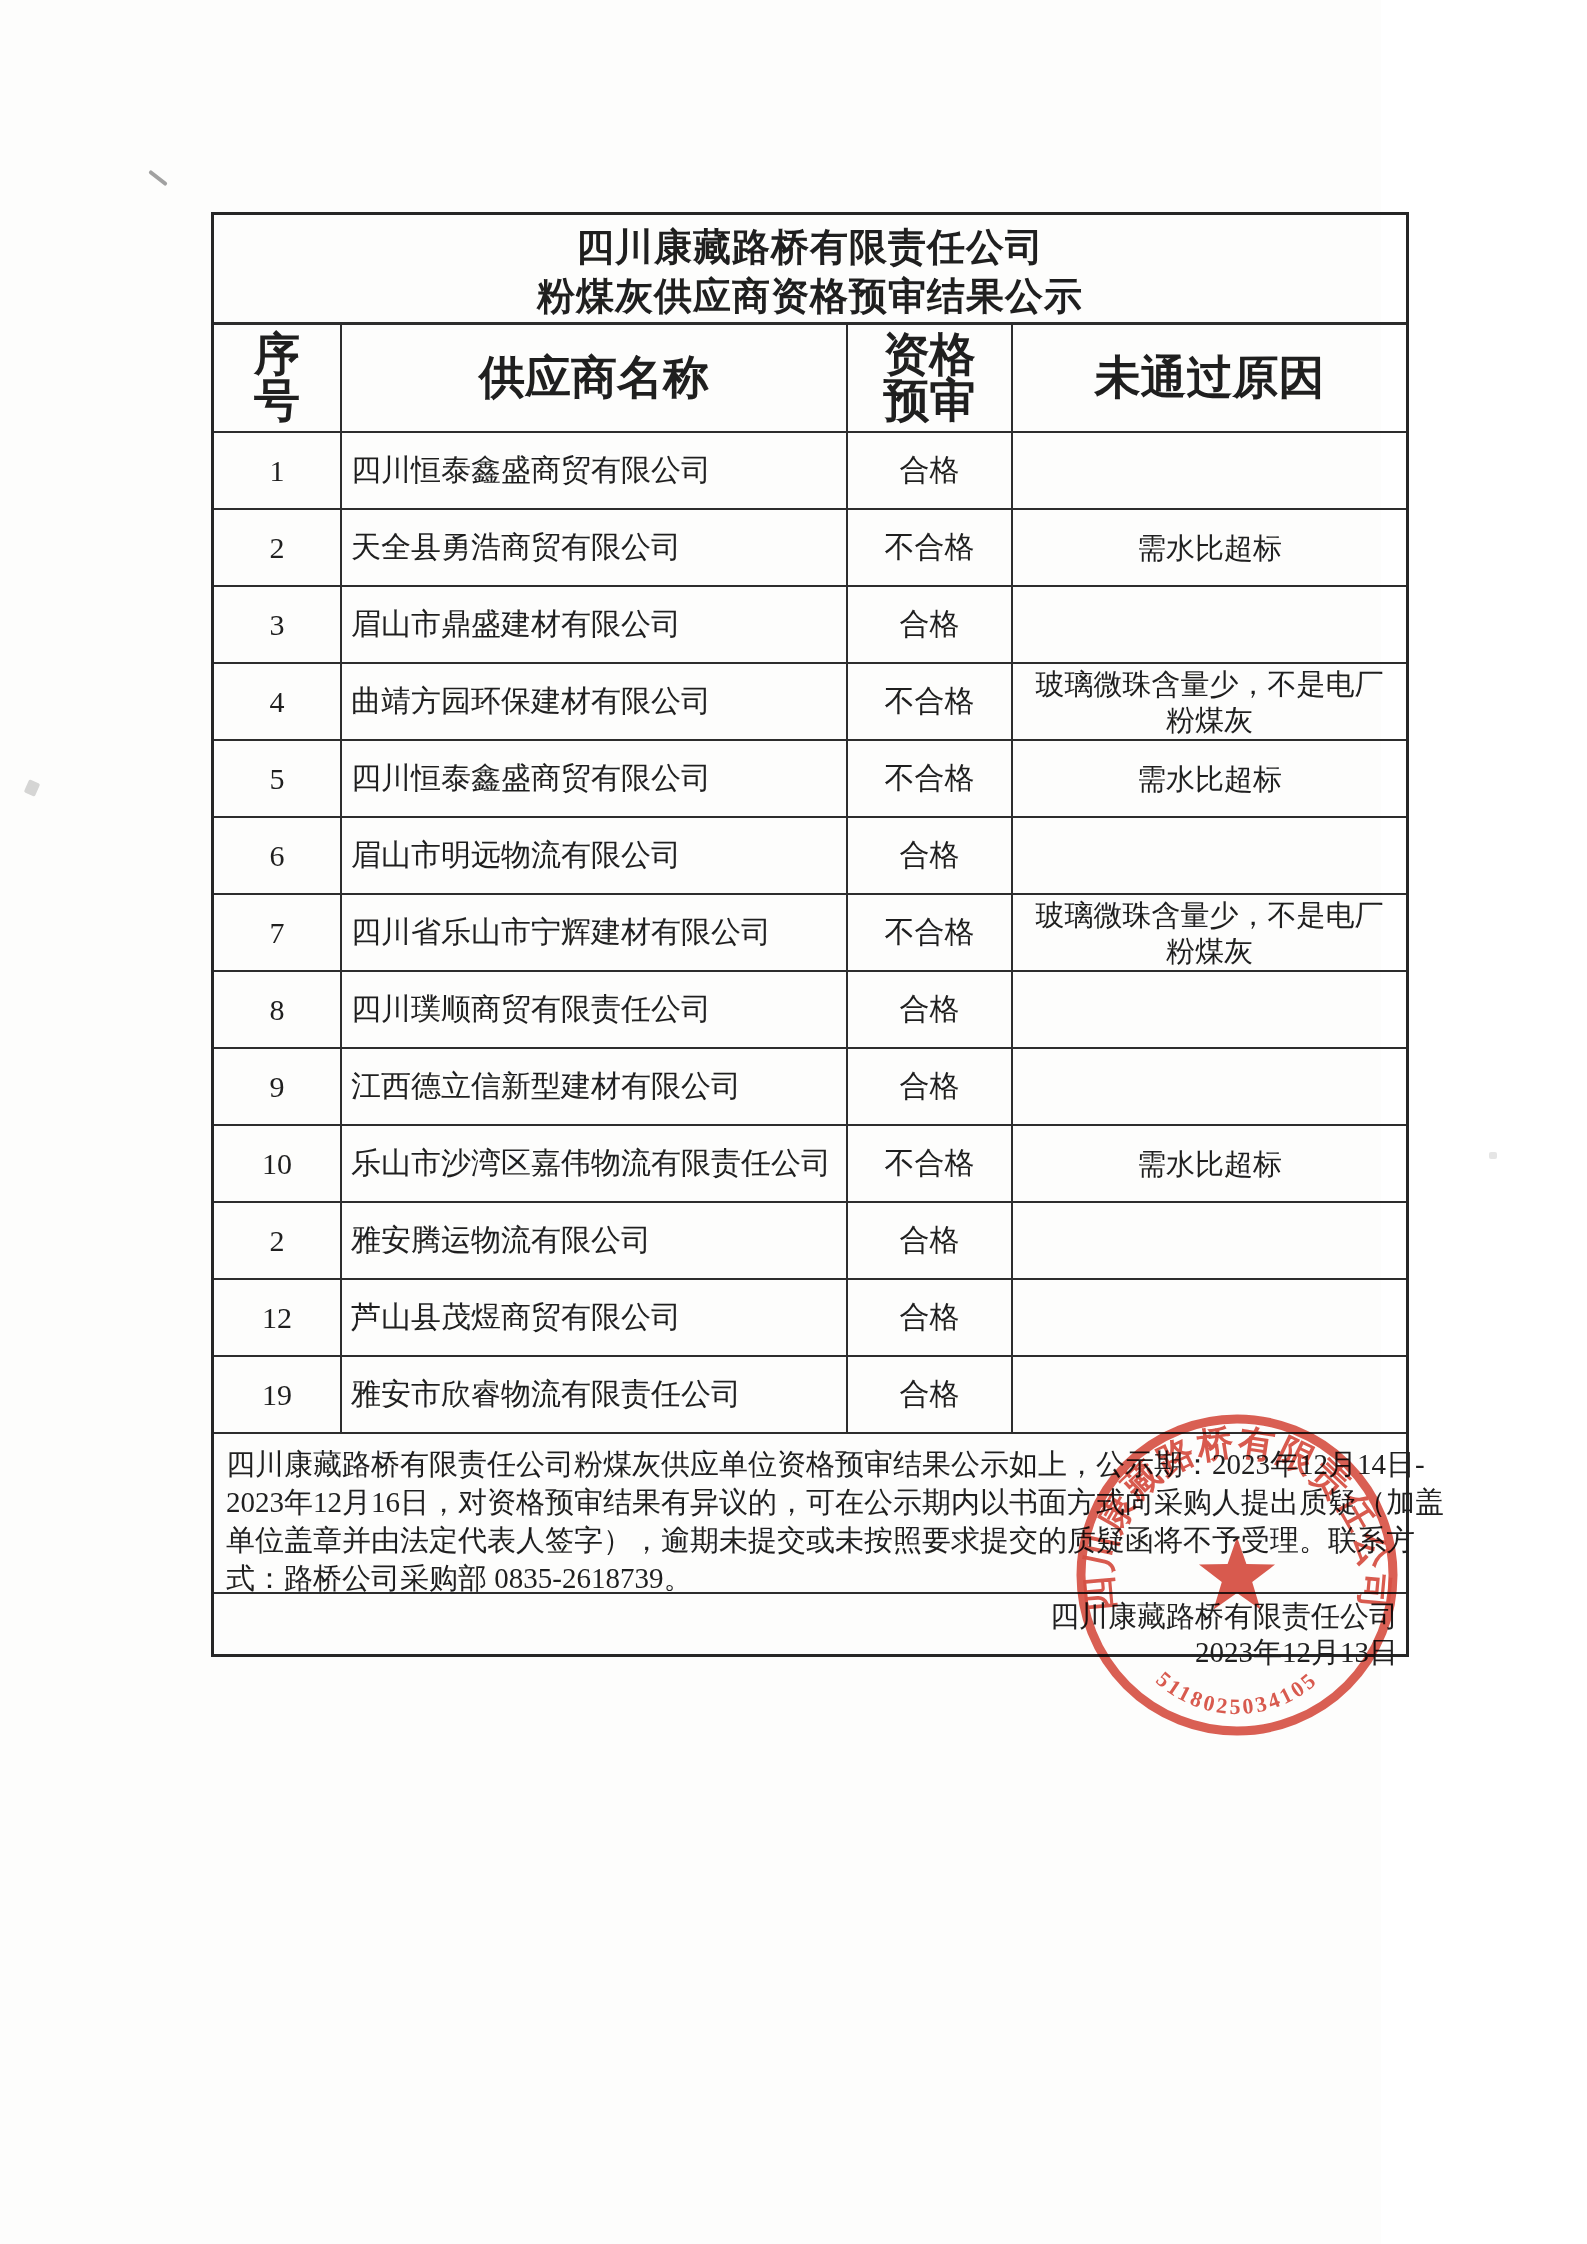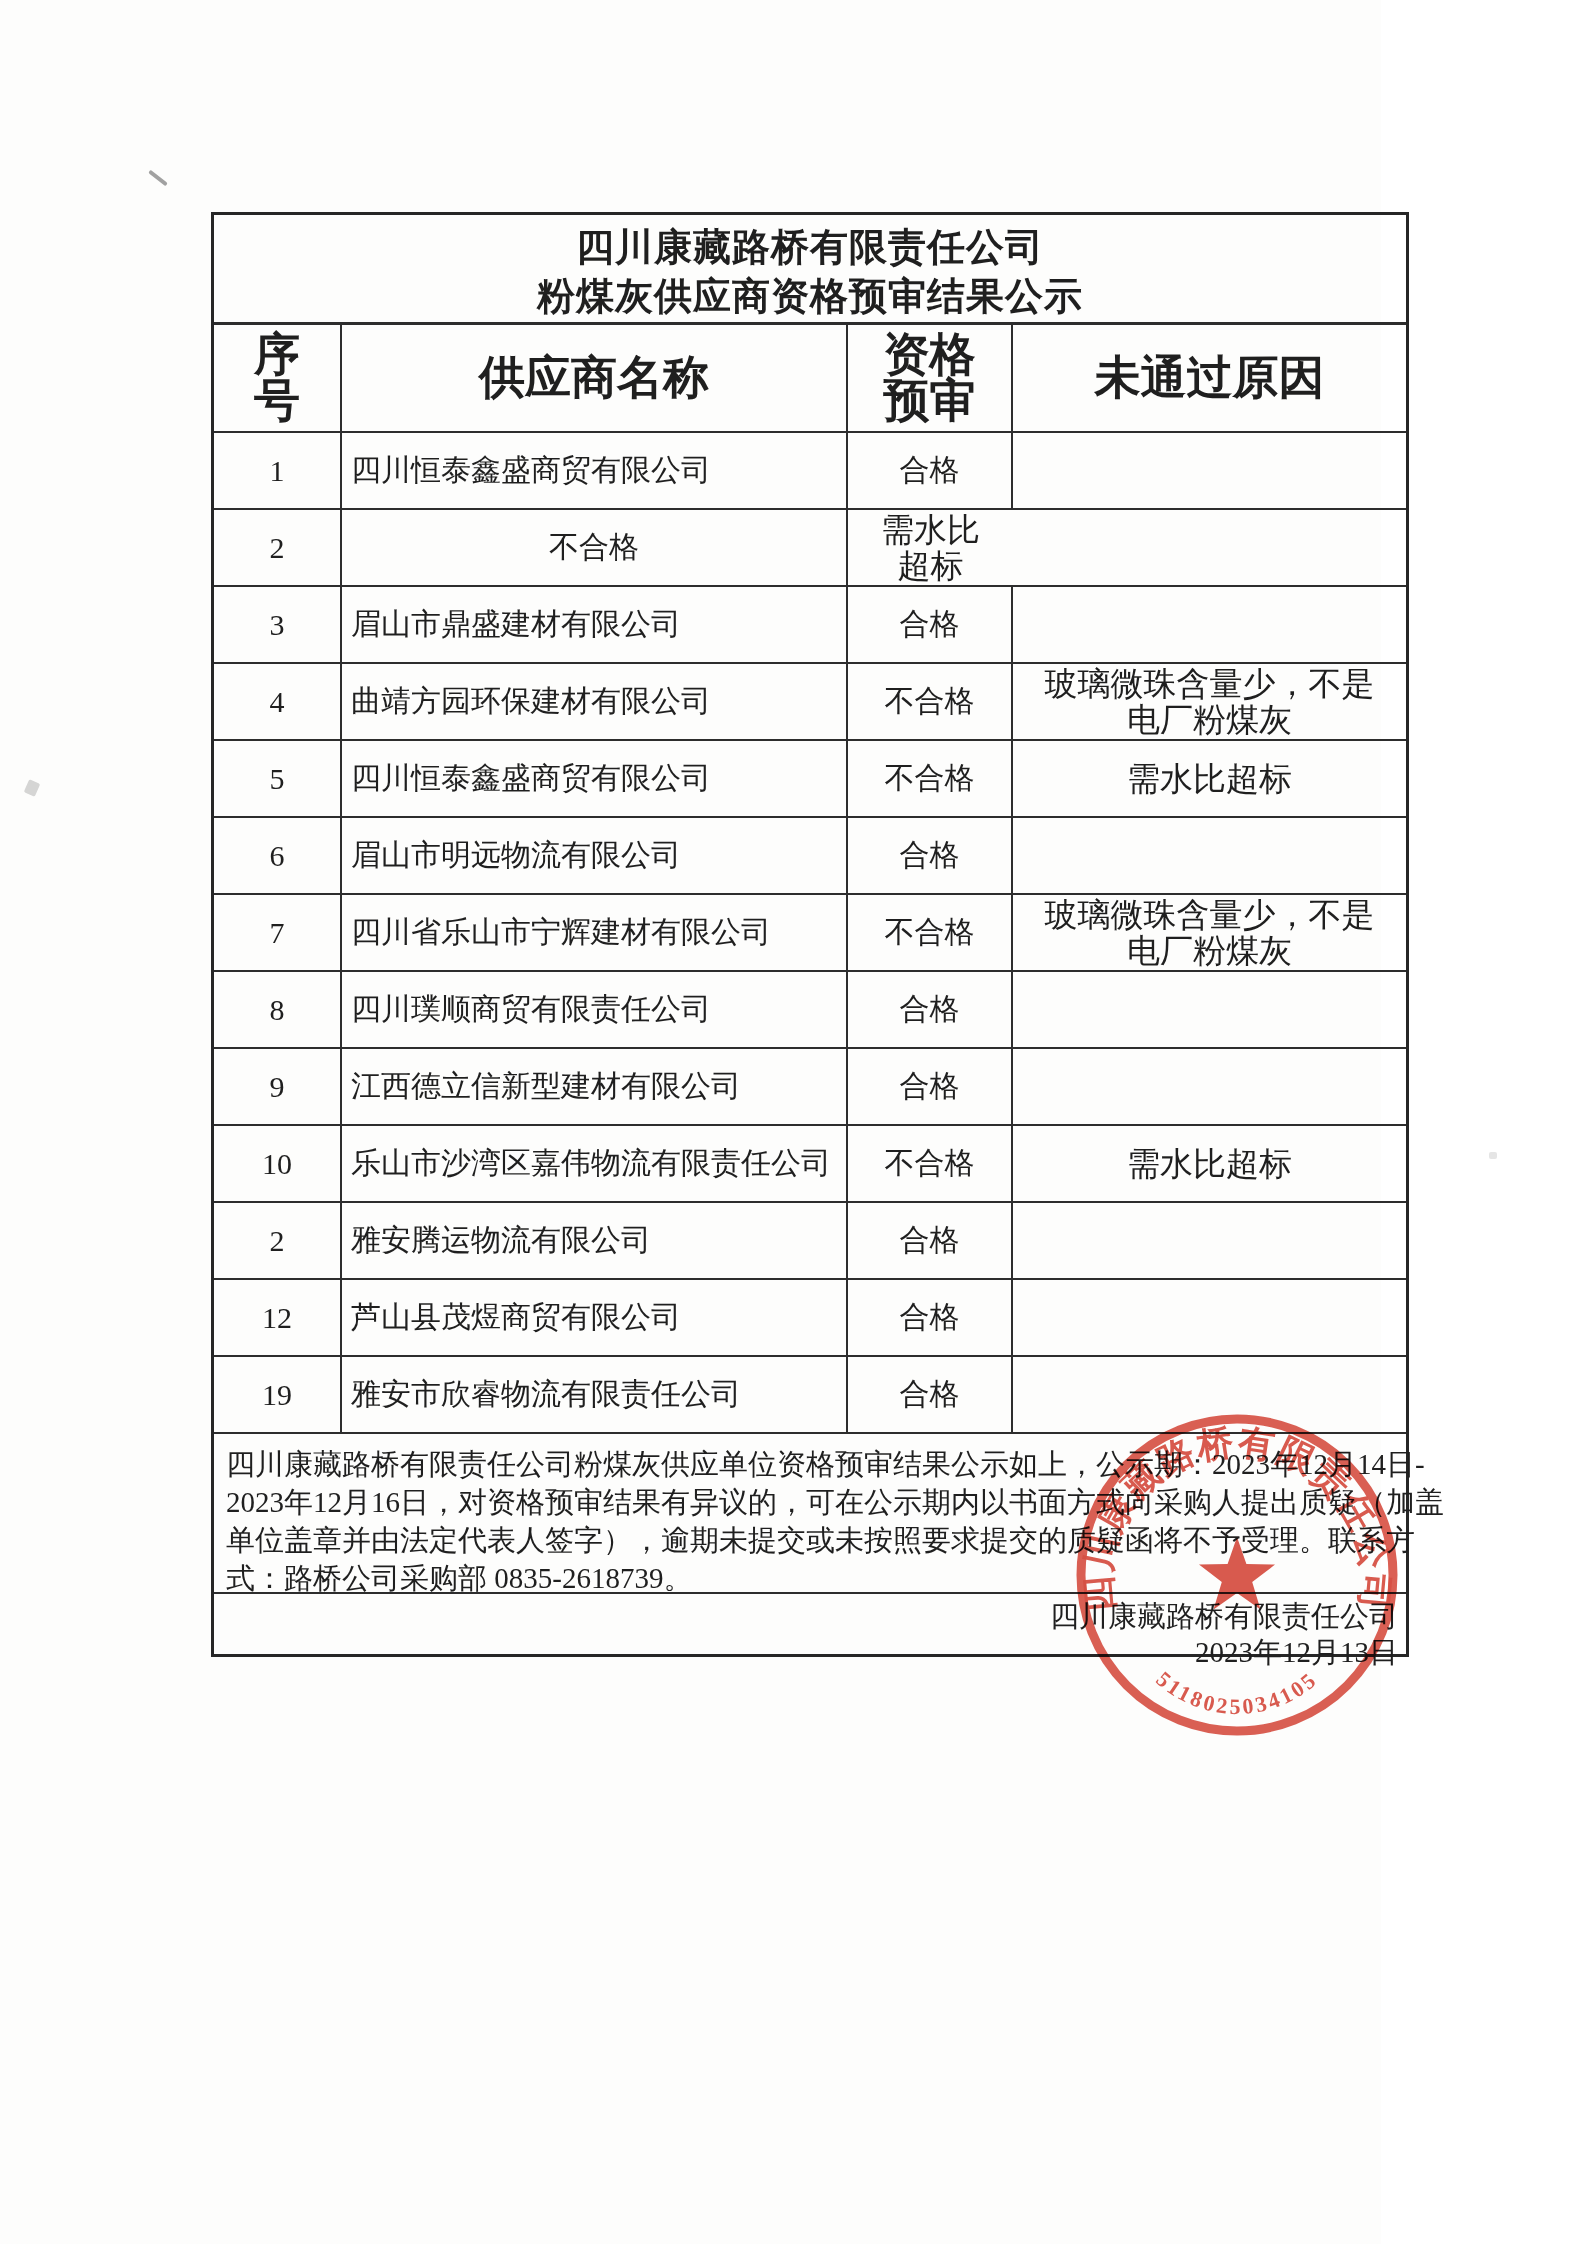--- a/index.html
+++ b/index.html
@@ -27,21 +27,21 @@
   .cell{
     box-sizing:border-box;border-right:2px solid #2d2d2d;
     display:flex;align-items:center;justify-content:center;
     text-align:center;
   }
   .cell:last-child{border-right:none;}
   .header-row{height:108px;font-weight:700;font-size:46px;line-height:46px;}
   .header-row .cell{padding:0 18px;}
   .data-row{height:77px;font-size:30px;}
   .c-name{justify-content:flex-start;text-align:right;padding-left:9px;padding-right:2px;}
-  .c-reason{font-size:33px;line-height:36px;padding:0 17px;border-radius:25px;}
+  .c-reason{font-size:29px;line-height:36px;padding:0 17px;border-radius:25px;}
   .notice-block{
     height:160px;box-sizing:border-box;border-bottom:2px solid #2d2d2d;
     padding:11px 12px 0 12px;font-size:29px;line-height:38px;
   }
   .notice-line{white-space:nowrap;overflow:visible;}
   .sign-row{
     height:66px;box-sizing:border-box;text-align:right;
     padding:4px 8px 0 0;font-size:29px;line-height:36px;overflow:visible;
   }
 
@@ -82,20 +82,21 @@
     <div>
   <div class="grid-row data-row">
     <div class="cell c-no">1</div>
     <div class="cell c-name">四川恒泰鑫盛商贸有限公司</div>
     <div class="cell c-result">合格</div>
     <div class="cell c-reason"></div>
   </div>
 
   <div class="grid-row data-row">
     <div class="cell c-no">2</div>
+    <div class="cell c-name">天全县勇浩商贸有限公司</div>
     <div class="cell c-result">不合格</div>
     <div class="cell c-reason">需水比超标</div>
   </div>
 
   <div class="grid-row data-row">
     <div class="cell c-no">3</div>
     <div class="cell c-name">眉山市鼎盛建材有限公司</div>
     <div class="cell c-result">合格</div>
     <div class="cell c-reason"></div>
   </div>

